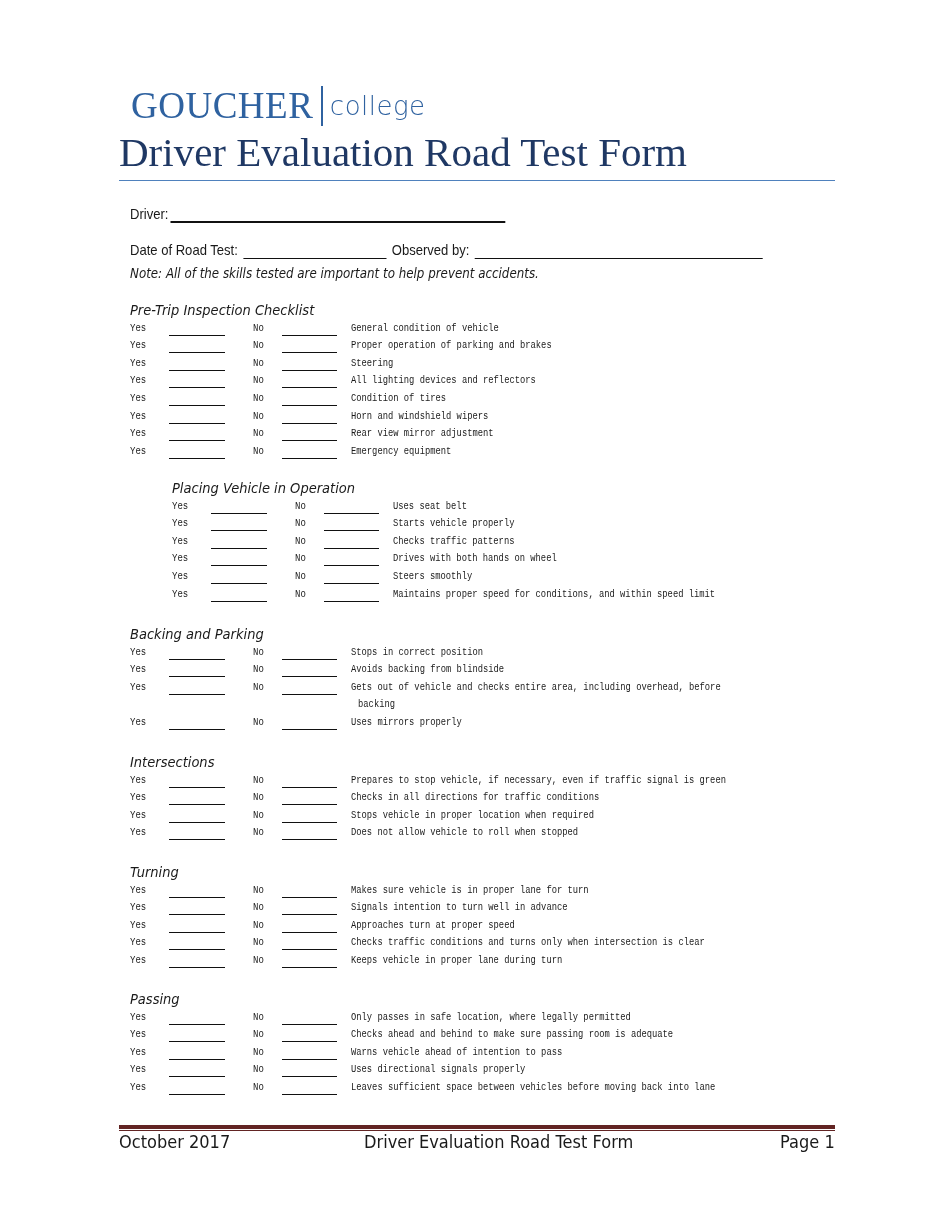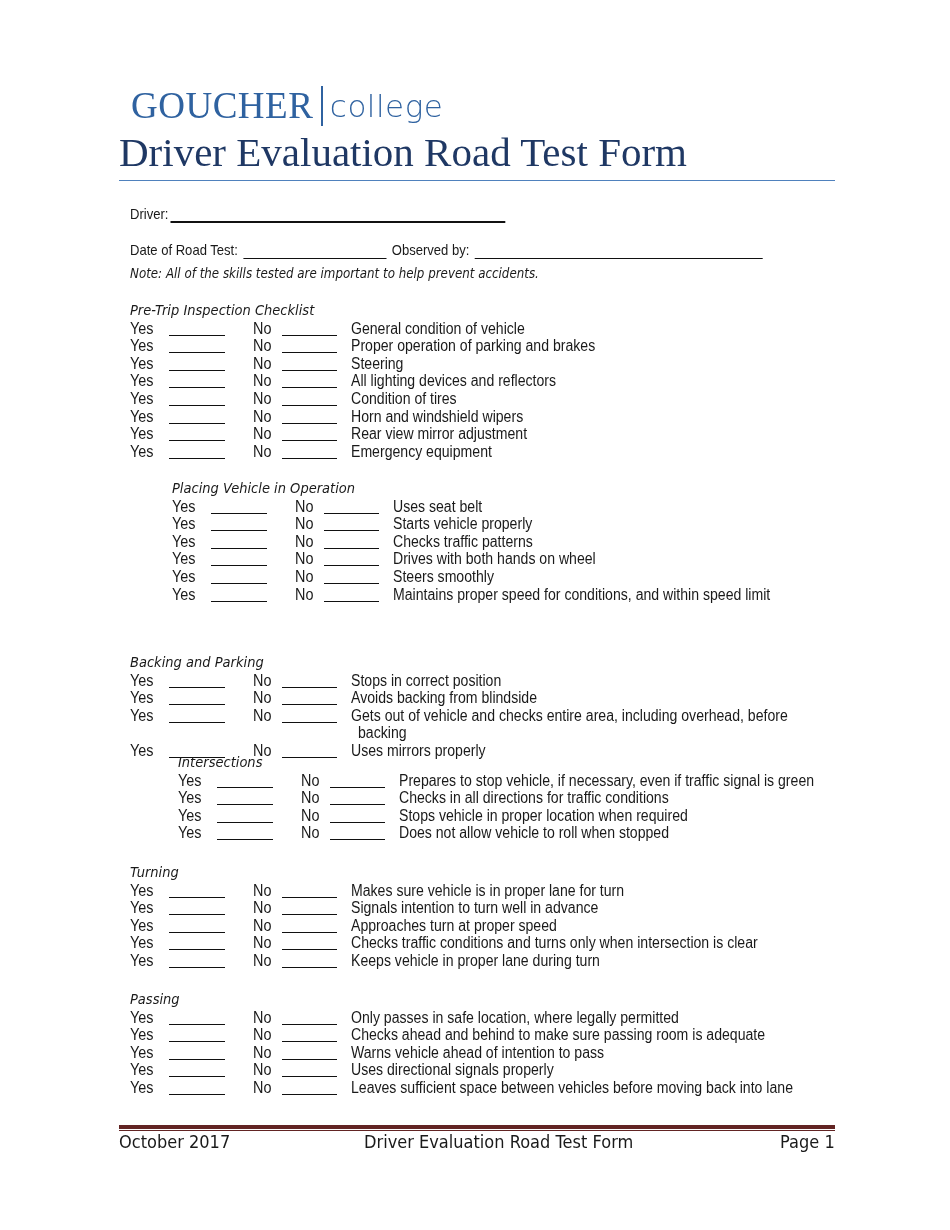--- a/index.html
+++ b/index.html
@@ -2,38 +2,38 @@
 <html><head>
   <meta charset="utf-8">
   <style>
     html, body { margin: 0; padding: 0; background: #ffffff; }
     body { width: 950px; height: 1230px; position: relative; overflow: hidden; color: #1a1a1a; }
     .page { position: absolute; left: 16px; top: 0; width: 950px; height: 935px; }
 
     .logo { position: absolute; left: 115px; top: 84px; height: 44px; display: flex; align-items: center; color: #2f62a0; }
     .logo-main { font-family: "Liberation Serif", serif; font-size: 37px; letter-spacing: 0.5px; line-height: 44px; }
     .logo-sep { width: 1.5px; height: 40px; background: #2f62a0; margin: 0 7px 0 8px; }
-    .logo-sub { font-family: "DejaVu Sans", sans-serif; font-size: 31px; font-weight: 300; letter-spacing: 0.5px; line-height: 44px; color: #2f62a0; }
+    .logo-sub { font-family: "DejaVu Sans", sans-serif; font-size: 26px; font-weight: 300; letter-spacing: 0.5px; line-height: 44px; color: #2f62a0; }
 
     .title { position: absolute; left: 103px; top: 128px; font-family: "Liberation Serif", serif; font-size: 41px; color: #1f3864; line-height: 48px; white-space: nowrap; }
     .title-rule { position: absolute; left: 103px; top: 180px; width: 716px; height: 1px; background: #4f81bd; }
 
     .field-row { position: absolute; left: 114px; font-family: "Liberation Sans", sans-serif; font-size: 14.5px; line-height: 18px; display: flex; align-items: flex-end; white-space: nowrap; transform: scaleX(0.9); transform-origin: left; }
     .field-line { display: inline-block; border-bottom: 1px solid #111; height: 14px; }
     .driver-row { top: 205px; }
     .driver-line { width: 372px; border-bottom-width: 2px; margin-left: 2px; }
     .date-row { top: 241px; }
     .date-line { width: 159px; margin: 0 6px 0 6px; }
     .obs-line { width: 320px; margin-left: 6px; }
 
     .note { position: absolute; left: 114px; top: 264px; font-family: "DejaVu Sans", sans-serif; font-style: italic; font-size: 13.5px; line-height: 18px; white-space: nowrap; transform: scaleX(0.88); transform-origin: left; }
 
     .section { position: absolute; left: 114px; width: 710px; }
     .section-title { font-family: "DejaVu Sans", sans-serif; font-style: italic; font-size: 14.5px; line-height: 17.6px; height: 17.6px; white-space: nowrap; transform: scaleX(0.9); transform-origin: left; }
-    .item { position: relative; height: 17.6px; font-family: Liberation Sans, sans-serif; font-size: 16px; line-height: 17.6px; }
+    .item { position: relative; height: 17.6px; font-family: Liberation Mono, monospace; font-size: 10px; line-height: 17.6px; }
     .item.wrap { height: 35.2px; }
     .yes-label { position: absolute; left: 0; top: 0; transform: scaleX(0.9); transform-origin: left; }
     .yes-blank { position: absolute; left: 39px; top: 15px; width: 56px; border-bottom: 1px solid #111; }
     .no-label { position: absolute; left: 123px; top: 0; transform: scaleX(0.9); transform-origin: left; }
     .no-blank { position: absolute; left: 152px; top: 15px; width: 55px; border-bottom: 1px solid #111; }
     .desc { position: absolute; left: 221px; top: 0; width: 530px; white-space: nowrap; transform: scaleX(0.88); transform-origin: left; }
     .desc-wrap { position: absolute; left: 221px; top: 0; width: 560px; white-space: normal; transform: scaleX(0.88); transform-origin: left; }
     .desc-wrap .cont { display: block; padding-left: 8px; }
 
     .footer-rule-thick { position: absolute; left: 103px; top: 1125px; width: 716px; height: 4px; background: #622423; }
@@ -169,21 +169,21 @@
           <span class="desc">Steers smoothly</span>
         </div>
         <div class="item">
           <span class="yes-label">Yes</span>
           <span class="yes-blank"></span>
           <span class="no-label">No</span>
           <span class="no-blank"></span>
           <span class="desc">Maintains proper speed for conditions, and within speed limit</span>
         </div>
       </div>
-      <div class="section" style="top: 626px; margin-top: 28px;">
+      <div class="section" style="top: 626px;">
         <div class="section-title">Backing and Parking</div>
         <div class="item">
           <span class="yes-label">Yes</span>
           <span class="yes-blank"></span>
           <span class="no-label">No</span>
           <span class="no-blank"></span>
           <span class="desc">Stops in correct position</span>
         </div>
         <div class="item">
           <span class="yes-label">Yes</span>
@@ -200,21 +200,21 @@
           <span class="desc-wrap"><span>Gets out of vehicle and checks entire area, including overhead, before</span><span class="cont">backing</span></span>
         </div>
         <div class="item">
           <span class="yes-label">Yes</span>
           <span class="yes-blank"></span>
           <span class="no-label">No</span>
           <span class="no-blank"></span>
           <span class="desc">Uses mirrors properly</span>
         </div>
       </div>
-      <div class="section" style="top: 754px; margin-left: 48px;">
+      <div class="section" style="top: 754px;">
         <div class="section-title">Intersections</div>
         <div class="item">
           <span class="yes-label">Yes</span>
           <span class="yes-blank"></span>
           <span class="no-label">No</span>
           <span class="no-blank"></span>
           <span class="desc">Prepares to stop vehicle, if necessary, even if traffic signal is green</span>
         </div>
         <div class="item">
           <span class="yes-label">Yes</span>

